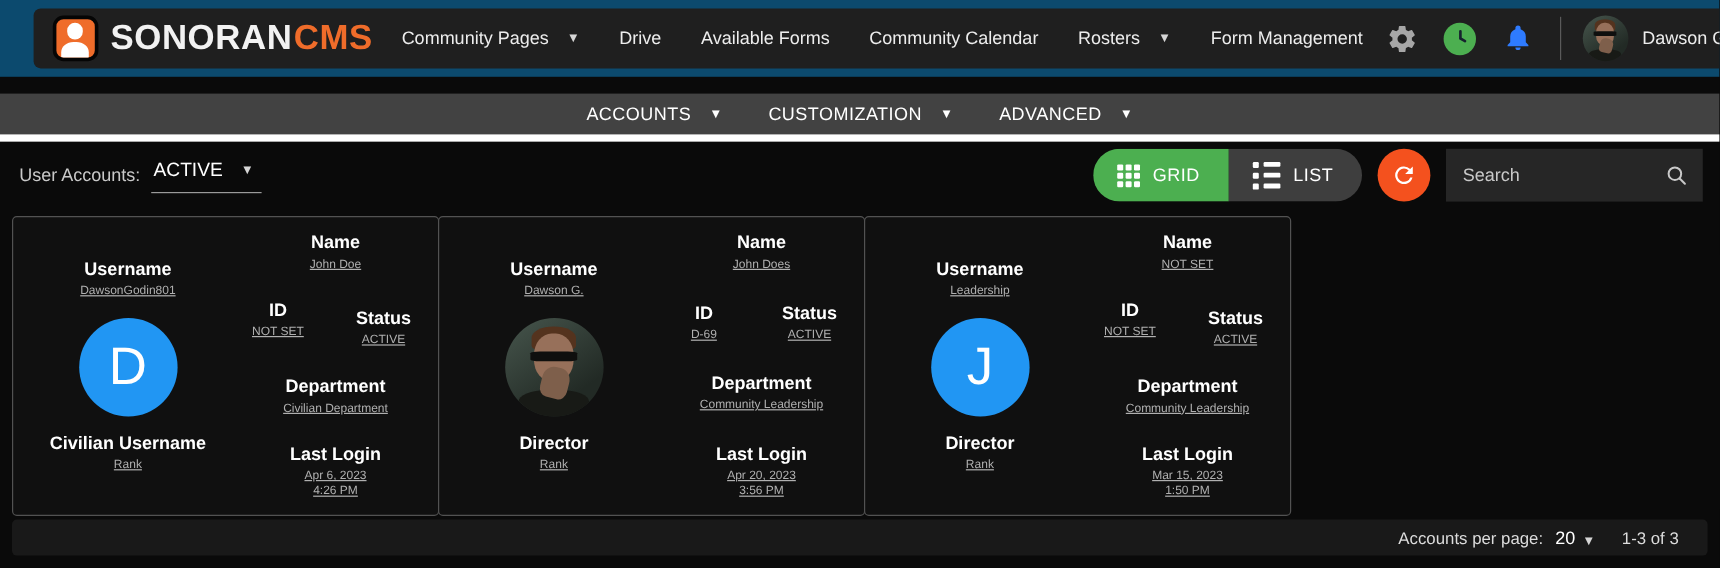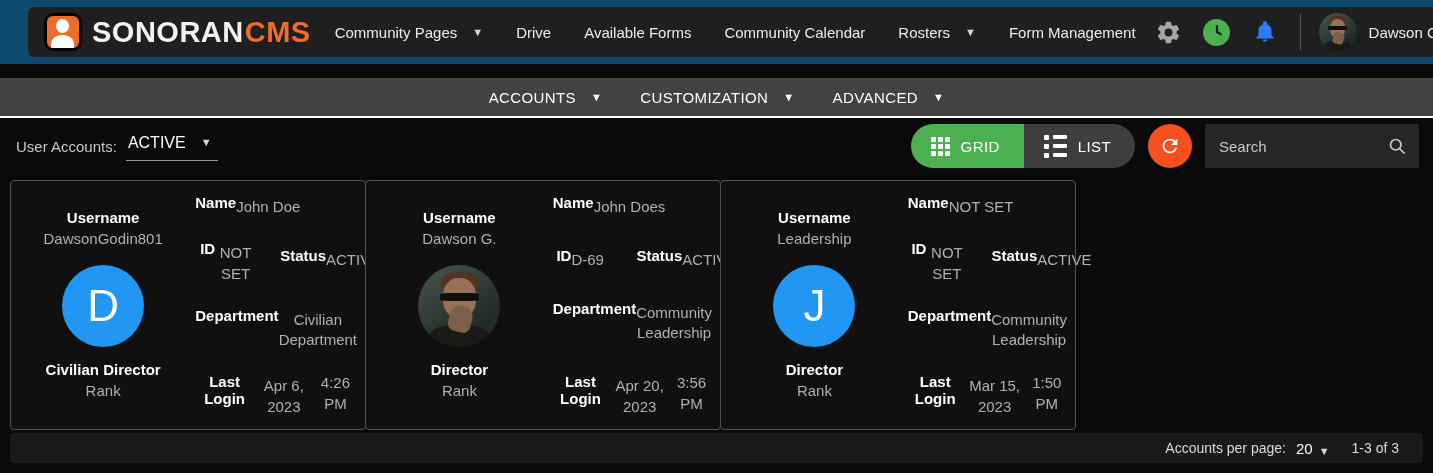--- a/index.html
+++ b/index.html
@@ -29,21 +29,21 @@
   .photo-avatar { position:relative; border-radius:50%; overflow:hidden; background:linear-gradient(145deg,#47564d,#222a25 75%); flex:0 0 auto; }
   .pa-hair { position:absolute; left:27%; top:9%; width:46%; height:24%; background:#54331e; border-radius:50% 50% 20% 20%; }
   .pa-face { position:absolute; left:30%; top:17%; width:40%; height:48%; background:#97705a; border-radius:45%; }
   .pa-glasses { position:absolute; left:26%; top:35%; width:48%; height:9%; background:#0f0f0e; border-radius:20%; }
   .pa-torso { position:absolute; left:14%; top:74%; width:72%; height:30%; background:#181a16; border-radius:40% 40% 0 0; }
   .pa-hand { position:absolute; left:37%; top:50%; width:28%; height:32%; background:#7e5f4b; border-radius:40% 40% 30% 30%; transform:rotate(14deg); }
   .avatar-sm { width:38px; height:38px; }
   .avatar-lg { width:82px; height:82px; }
 
   
-  .subnav { margin-top:14px; height:40px; background:#424242; border-bottom:2px solid #ffffff; display:flex; align-items:center; justify-content:center; gap:38px; }
+  .subnav { margin-top:14px; height:40px; background:#424242; border-bottom:6px solid #ffffff; display:flex; align-items:center; justify-content:center; gap:38px; }
   .subnav-item { color:#fff; font-size:15px; letter-spacing:.4px; display:flex; align-items:center; gap:15px; cursor:pointer; }
   .subnav-item .caret { color:#fff; }
 
   
   .toolbar { height:52px; display:flex; align-items:center; margin:2px 14px 0 16px; }
   .filter-label { color:#c9c9c9; font-size:15px; }
   .filter-select { display:flex; align-items:center; gap:15px; margin-left:9px; border-bottom:1px solid #9a9a9a; padding:2px 6px 8px 2px; cursor:pointer; }
   .filter-value { color:#fff; font-size:16px; }
   .toolbar-right { margin-left:auto; display:flex; align-items:center; }
   .view-toggle { display:flex; height:44px; border-radius:22px; overflow:hidden; }
@@ -60,25 +60,25 @@
   .search-box { width:214px; height:44px; background:#262626; display:flex; align-items:center; padding:0 12px 0 14px; }
   .search-box input { flex:1; background:transparent; border:none; outline:none; color:#e0e0e0; font-size:15px; font-family:inherit; min-width:0; }
   .search-box input::placeholder { color:#c9c9c9; opacity:1; }
 
   
   .cards-row { display:flex; margin:8px 0 0 10px; }
   .card { width:356px; height:250px; background:#101010; border:1px solid #525252; border-radius:4px; display:flex; cursor:pointer; }
   .card + .card { margin-left:-1px; }
   .card-left { width:54%; display:flex; flex-direction:column; align-items:center; justify-content:center; text-align:center; }
   .fld-label { color:#fff; font-size:15px; font-weight:700; }
-  .fld-value { color:#b0b0b0; font-size:15px; line-height:1.35; margin-top:3px; }
+  .fld-value { color:#b0b0b0; font-size:10px; line-height:1.35; margin-top:3px;text-decoration:underline; }
   .initial-avatar { width:82px; height:82px; border-radius:50%; background:#2196f3; color:#fff; font-size:44px; display:flex; align-items:center; justify-content:center; }
   .card-avatar { margin:15px 0 14px; }
   .card-right { flex:1; display:flex; flex-direction:column; justify-content:space-between; text-align:center; padding:13px 8px 12px 0; }
-  .fgroup { display:flex; flex-direction:row; }
+  .fgroup { display:flex; flex-direction:column; }
   .id-status-row { display:flex; justify-content:center; align-items:flex-start; gap:24px; }
   .id-col { width:56px; }
   .status-col { width:72px; }
   .status-drop { padding-top:7px; }
 
   
   .footer-band { margin:3px 10px 0; height:30px; background:#191919; border-radius:4px; display:flex; align-items:center; justify-content:flex-end; padding-right:24px;padding-left:40px; }
   .pp-label { color:#dcdcdc; font-size:14px; }
   .pp-select { display:flex; align-items:flex-end; gap:6px; margin-left:10px; cursor:pointer; }
   .pp-value { color:#fff; font-size:15px; }
@@ -226,21 +226,21 @@
   </div>
 </div>
 
 <div class="cards-row">
 
   <div class="card">
     <div class="card-left">
       <div class="fld-label">Username</div>
       <div class="fld-value">DawsonGodin801</div>
       <div class="initial-avatar card-avatar">D</div>
-      <div class="fld-label">Civilian Director</div>
+      <div class="fld-label">Civilian Username</div>
       <div class="fld-value">Rank</div>
     </div>
     <div class="card-right">
       <div class="fgroup">
         <div class="fld-label">Name</div>
         <div class="fld-value">John Doe</div>
       </div>
       <div class="id-status-row">
         <div class="fgroup id-col">
           <div class="fld-label">ID</div>

